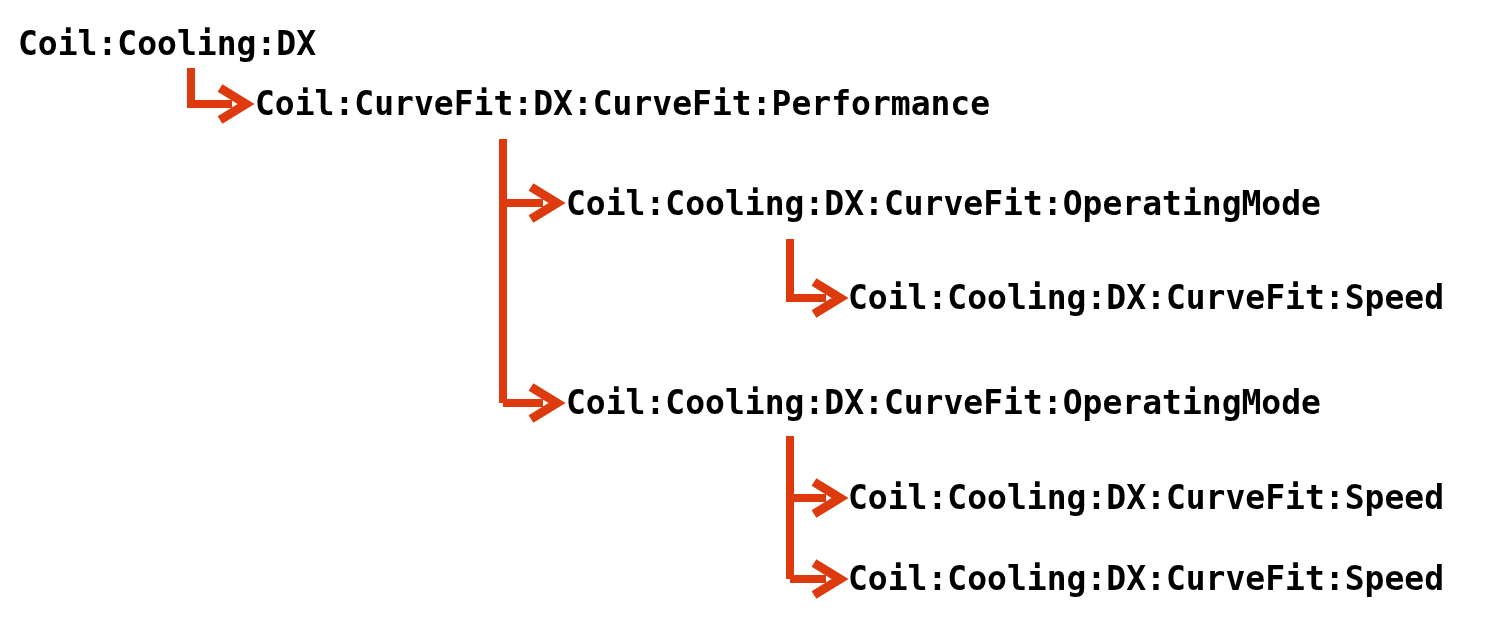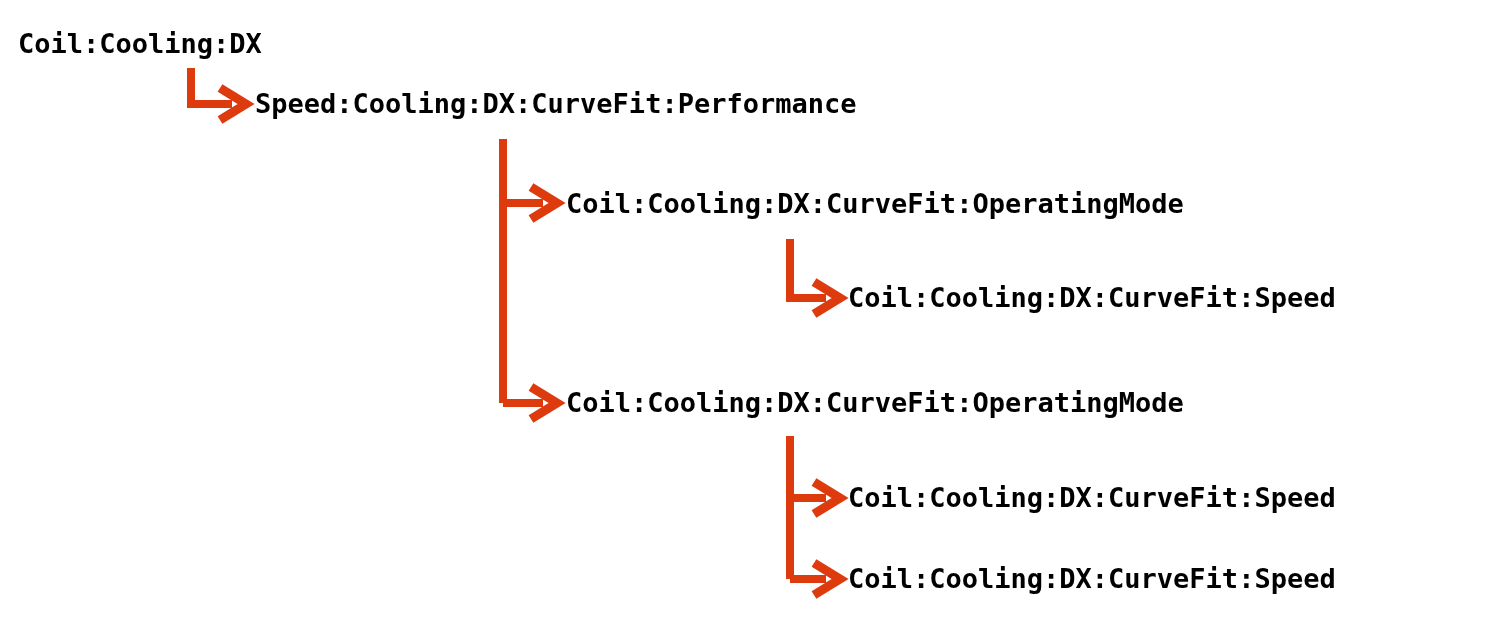--- a/index.html
+++ b/index.html
@@ -13,21 +13,21 @@
     width: 1488px;
     height: 630px;
     background: #ffffff;
     overflow: hidden;
     font-family: "DejaVu Sans Mono", "Liberation Mono", monospace;
   }
   .node-label {
     position: absolute;
     font-family: "DejaVu Sans Mono", "Liberation Mono", monospace;
     font-weight: bold;
-    font-size: 27px;
+    font-size: 33px;
     line-height: 1;
     letter-spacing: 0px;
     color: #000000;
     white-space: pre;
     transform: translateY(-50%);
   }
   .connector {
     position: absolute;
     pointer-events: none;
     overflow: visible;
@@ -71,21 +71,21 @@
       <path d="M 790 436 L 790 579" fill="none" stroke="#dd3a0e" stroke-width="8" stroke-linecap="butt"></path>
       <path d="M 790 498 L 826 498" fill="none" stroke="#dd3a0e" stroke-width="8" stroke-linecap="butt"></path>
       <path d="M 814 482 L 840 498 L 814 514" fill="none" stroke="#dd3a0e" stroke-width="9" stroke-linecap="butt" stroke-linejoin="miter"></path>
       <path d="M 790 579 L 826 579" fill="none" stroke="#dd3a0e" stroke-width="8" stroke-linecap="butt"></path>
       <path d="M 814 563 L 840 579 L 814 595" fill="none" stroke="#dd3a0e" stroke-width="9" stroke-linecap="butt" stroke-linejoin="miter"></path>
     </svg>
   </div>
 
   <div class="node-label" style="left:18px; top:43px;">Coil:Cooling:DX</div>
 
-  <div class="node-label" style="left:255px; top:103px;">Speed:Cooling:DX:CurveFit:Performance</div>
+  <div class="node-label" style="left:255px; top:103px;">Coil:CurveFit:DX:CurveFit:Performance</div>
 
   <div class="node-label" style="left:566px; top:203px;">Coil:Cooling:DX:CurveFit:OperatingMode</div>
 
   <div class="node-label" style="left:848px; top:297px;">Coil:Cooling:DX:CurveFit:Speed</div>
 
   <div class="node-label" style="left:566px; top:402px;">Coil:Cooling:DX:CurveFit:OperatingMode</div>
 
   <div class="node-label" style="left:848px; top:497px;">Coil:Cooling:DX:CurveFit:Speed</div>
 
   <div class="node-label" style="left:848px; top:578px;">Coil:Cooling:DX:CurveFit:Speed</div>

